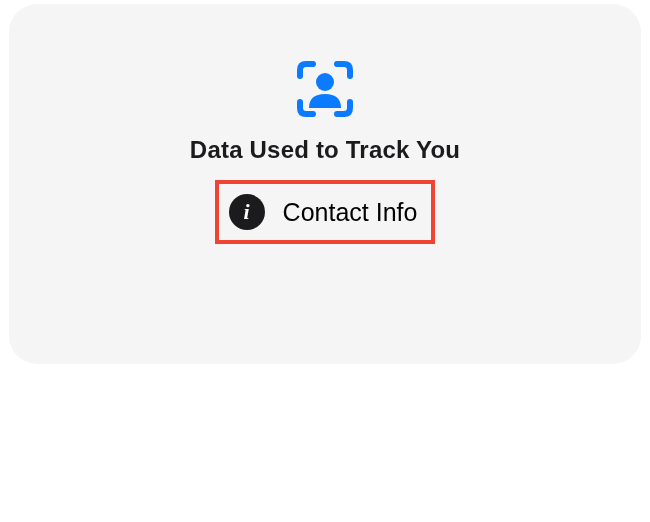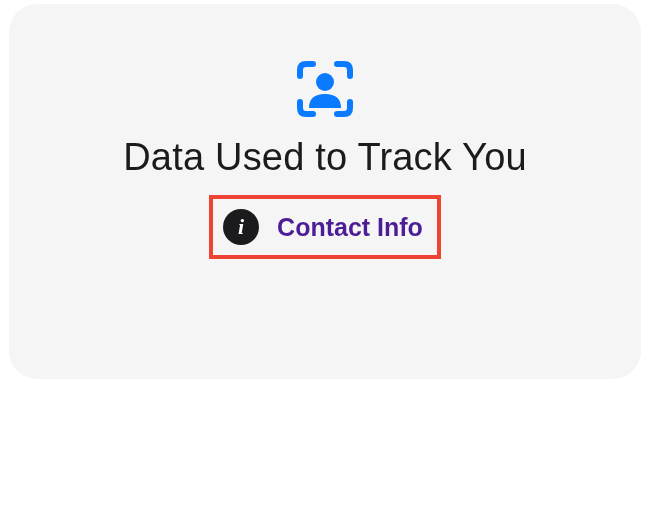--- a/index.html
+++ b/index.html
@@ -16,22 +16,22 @@
       background: #f5f5f6;
       border-radius: 28px;
       padding: 56px 32px 120px;
       text-align: center;
     }
     .tracking-icon {
       display: inline-block;
       margin-bottom: 14px;
     }
     .heading {
-      font-size: 38px;
-      font-weight: 400;
+      font-size: 24px;
+      font-weight: 700;
       color: #1b1b1d;
       margin-bottom: 16px;
       letter-spacing: 0.2px;
     }
     .subtitle {
       font-size: 23px;
       font-weight: 400;
       color: #6d6d72;
       line-height: 1.45;
       max-width: 560px;
@@ -54,22 +54,22 @@
       align-items: center;
       justify-content: center;
       font-family: Georgia, "Times New Roman", serif;
       font-style: italic;
       font-weight: 700;
       font-size: 22px;
       line-height: 1;
     }
     .data-label {
       font-size: 25px;
-      font-weight: 700;
-      color: #4c1d95;
+      font-weight: 400;
+      color: #000000;
     }
   </style>
 </head>
 <body>
 
 <div class="card">
   <span class="tracking-icon">
     <svg width="62" height="58" viewBox="0 0 62 58" fill="none">
       <path d="M6 16 V10 Q6 4 12 4 H19" stroke="#0a7aff" stroke-width="6" stroke-linecap="round" fill="none"></path>
       <path d="M43 4 H50 Q56 4 56 10 V16" stroke="#0a7aff" stroke-width="6" stroke-linecap="round" fill="none"></path>

